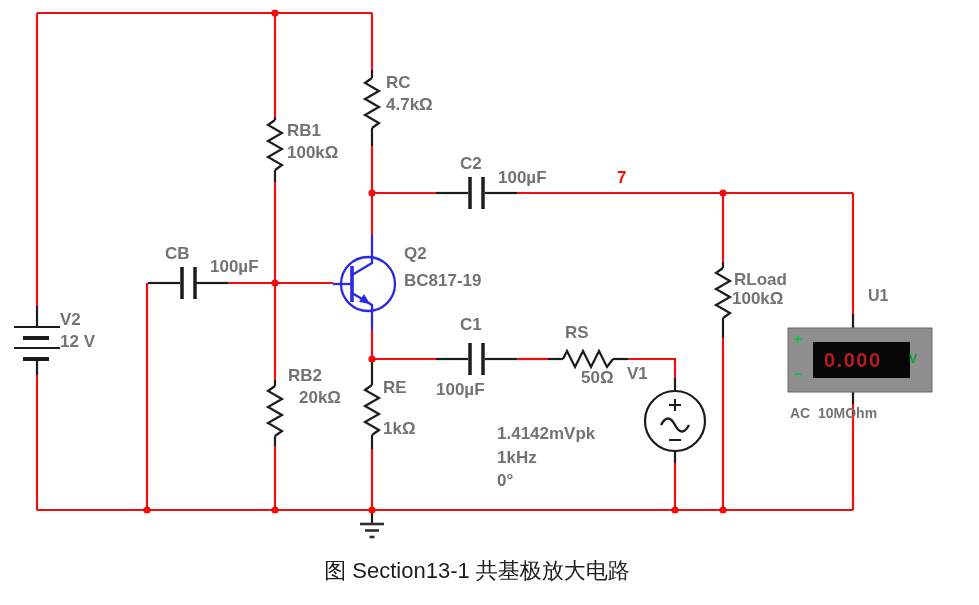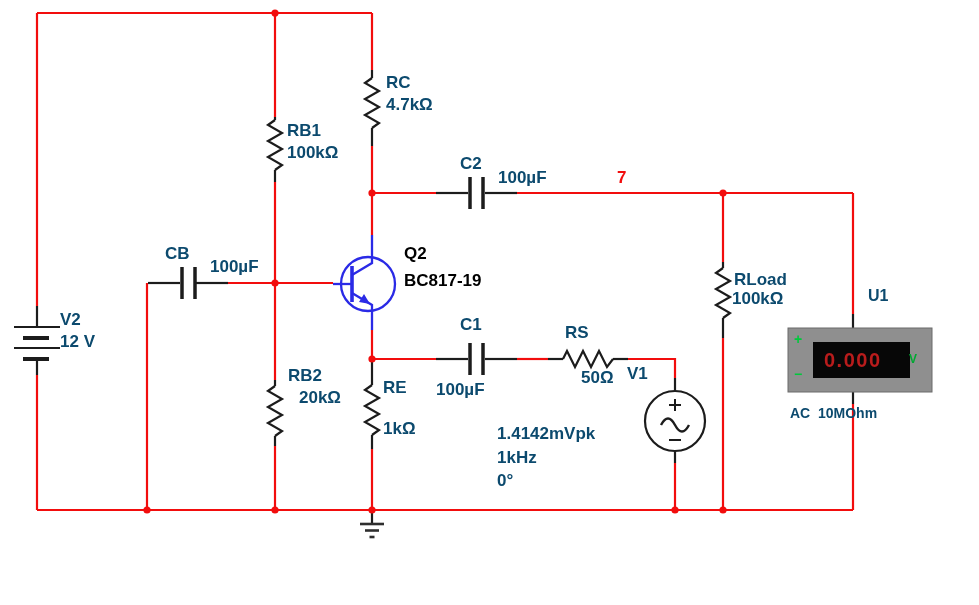--- a/index.html
+++ b/index.html
@@ -1,21 +1,21 @@
 <!DOCTYPE html>
 <html><head>
 <meta charset="utf-8">
 <style>
   html,body{margin:0;padding:0;background:#ffffff;}
   #stage{position:relative;width:979px;height:605px;background:#ffffff;overflow:hidden;
          font-family:"Liberation Sans",sans-serif;}
   #schematic{position:absolute;left:0;top:0;}
-  .lbl{position:absolute;font:bold 17px "Liberation Sans",sans-serif;color:#0c4a6e;
+  .lbl{position:absolute;font:bold 17px "Liberation Sans",sans-serif;color:#737373;
        white-space:pre;line-height:1;}
-  .lbl.blue{color:#000000;}
+  .lbl.blue{color:#737373;}
   .lbl.red{color:#f20d0d;}
   .caption{position:absolute;left:477px;top:556px;transform:translateX(-50%);
            font:22px "Liberation Sans",sans-serif;color:#1d1d1d;white-space:pre;}
   .meter-reading{position:absolute;left:824px;top:349px;font:bold 20px "Liberation Sans",sans-serif;
                  color:#b91c1c;letter-spacing:1.5px;}
   .meter-unit{position:absolute;left:909px;top:352px;font:bold 12px "Liberation Sans",sans-serif;
               color:#00a living832;color:#00a832;}
   .meter-plus{position:absolute;left:794px;top:331px;font:bold 14px "Liberation Sans",sans-serif;color:#00c93c;}
   .meter-minus{position:absolute;left:794px;top:366px;font:bold 14px "Liberation Sans",sans-serif;color:#00c93c;}
 </style>
@@ -204,14 +204,15 @@
   <span class="lbl" style="left:732px;top:290px">100kΩ</span>
 
   <span class="lbl" style="left:868px;top:288px;font-size:16px">U1</span>
   <span class="lbl" style="left:790px;top:406px;font-size:14px">AC  10MOhm</span>
 
   <span class="meter-plus">+</span>
   <span class="meter-minus">−</span>
   <span class="meter-reading">0.000</span>
   <span class="meter-unit">V</span>
 
+  <div class="caption">图 Section13-1 共基极放大电路</div>
 
 </div>
 
 </body></html>

